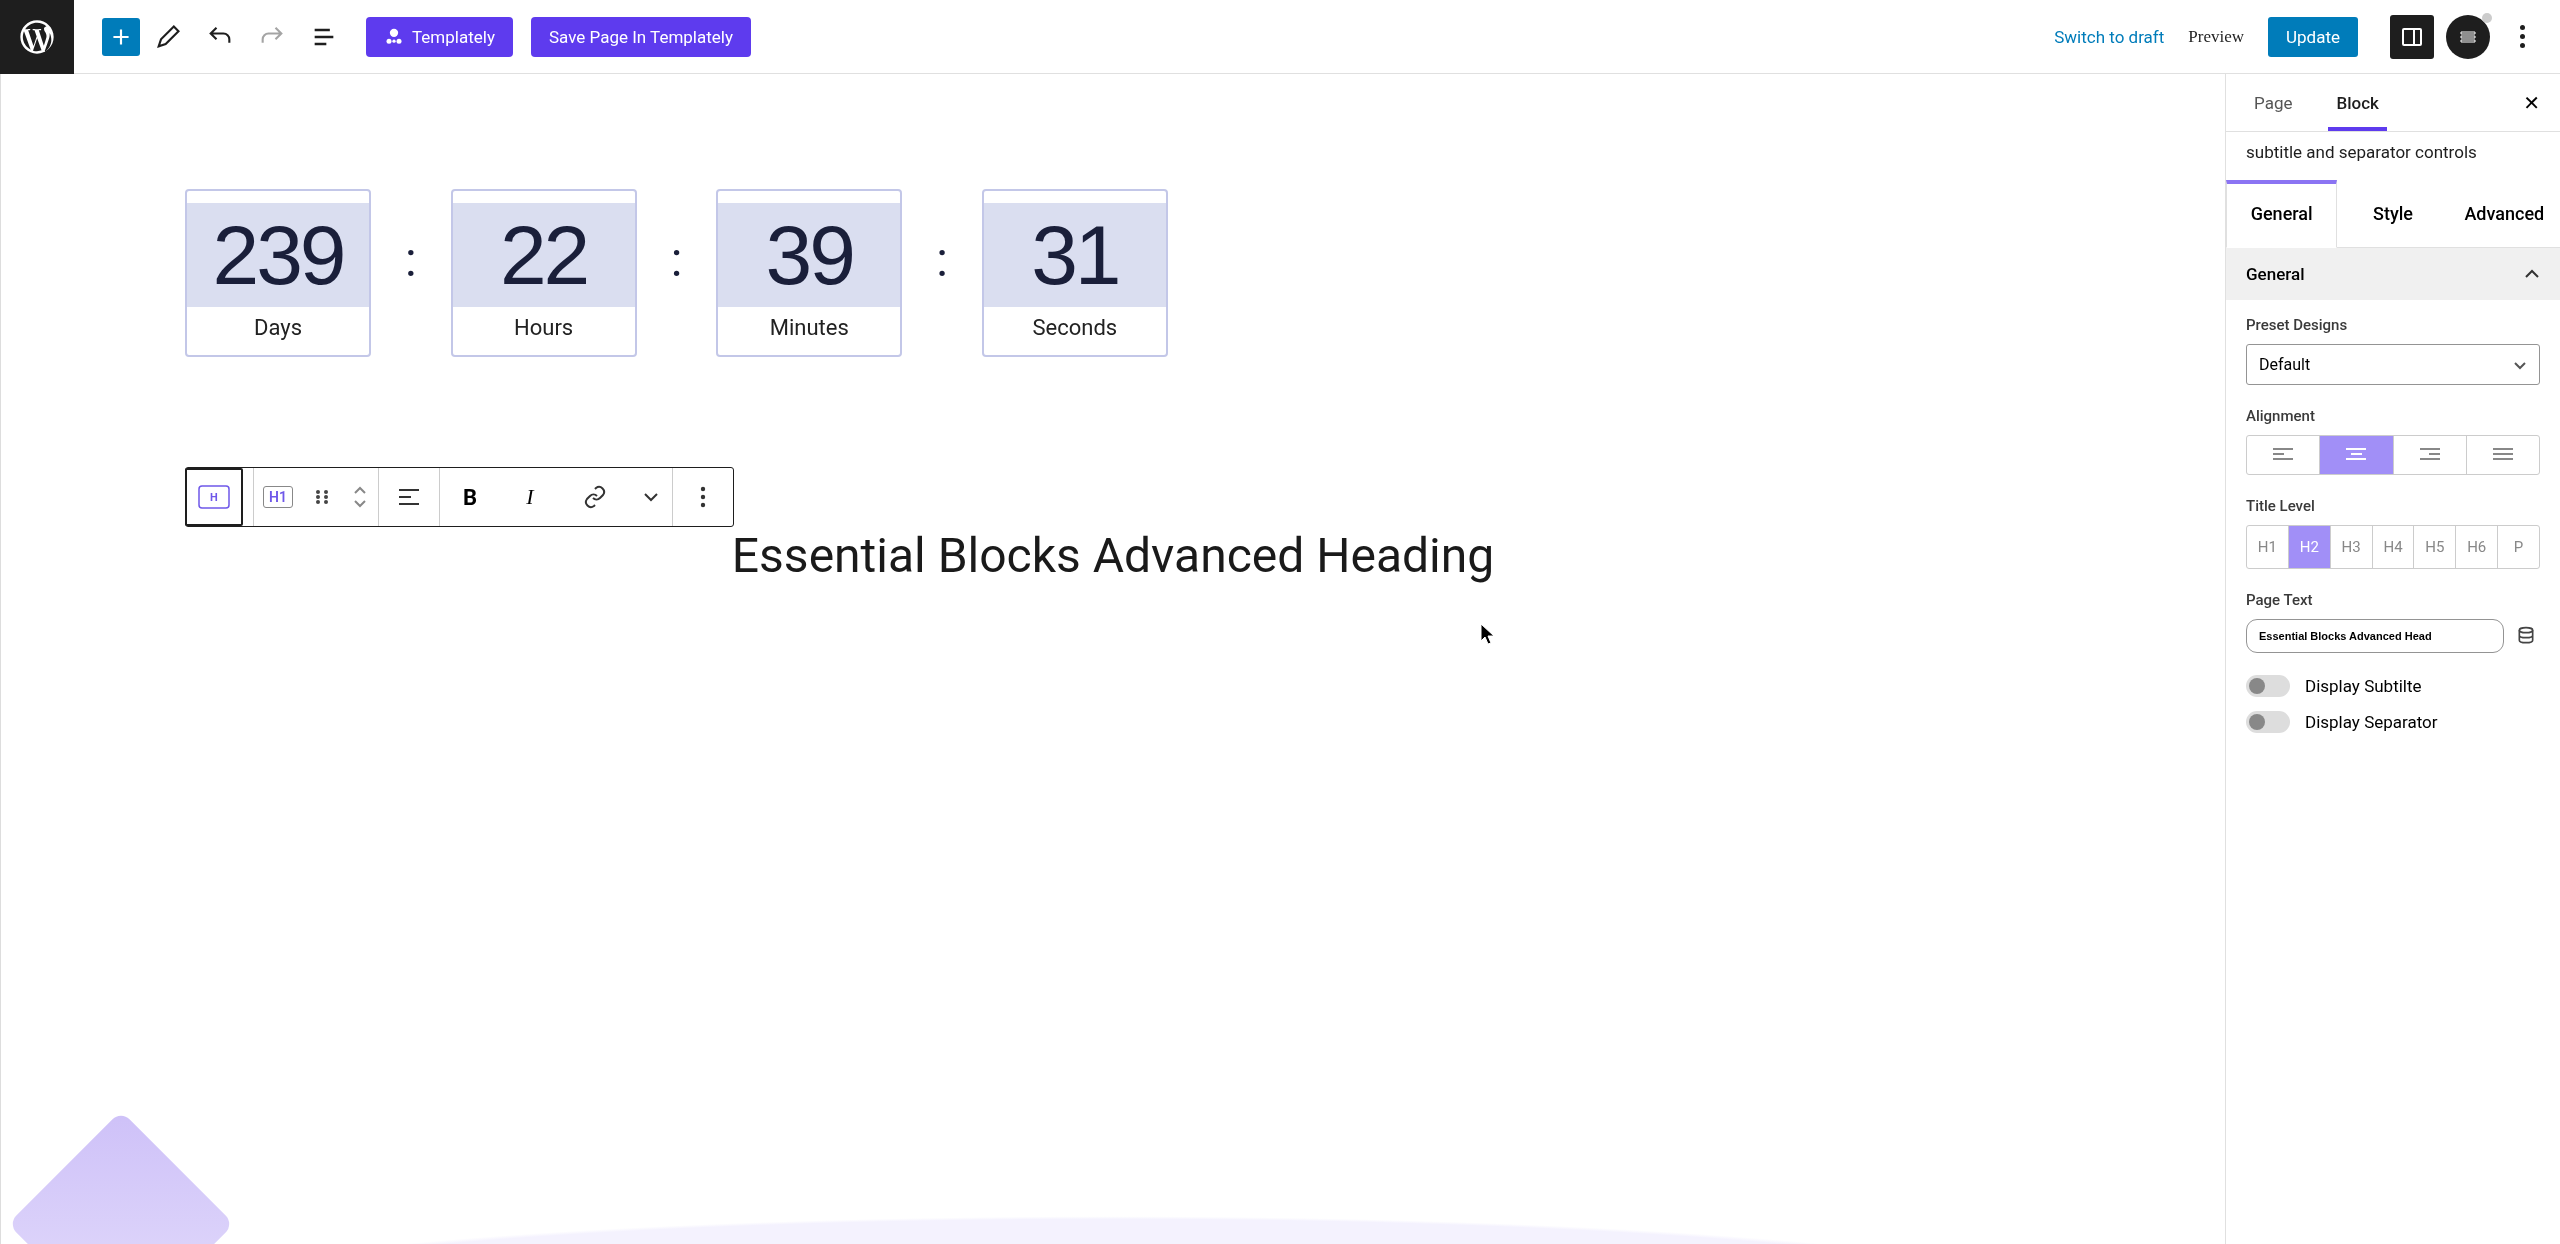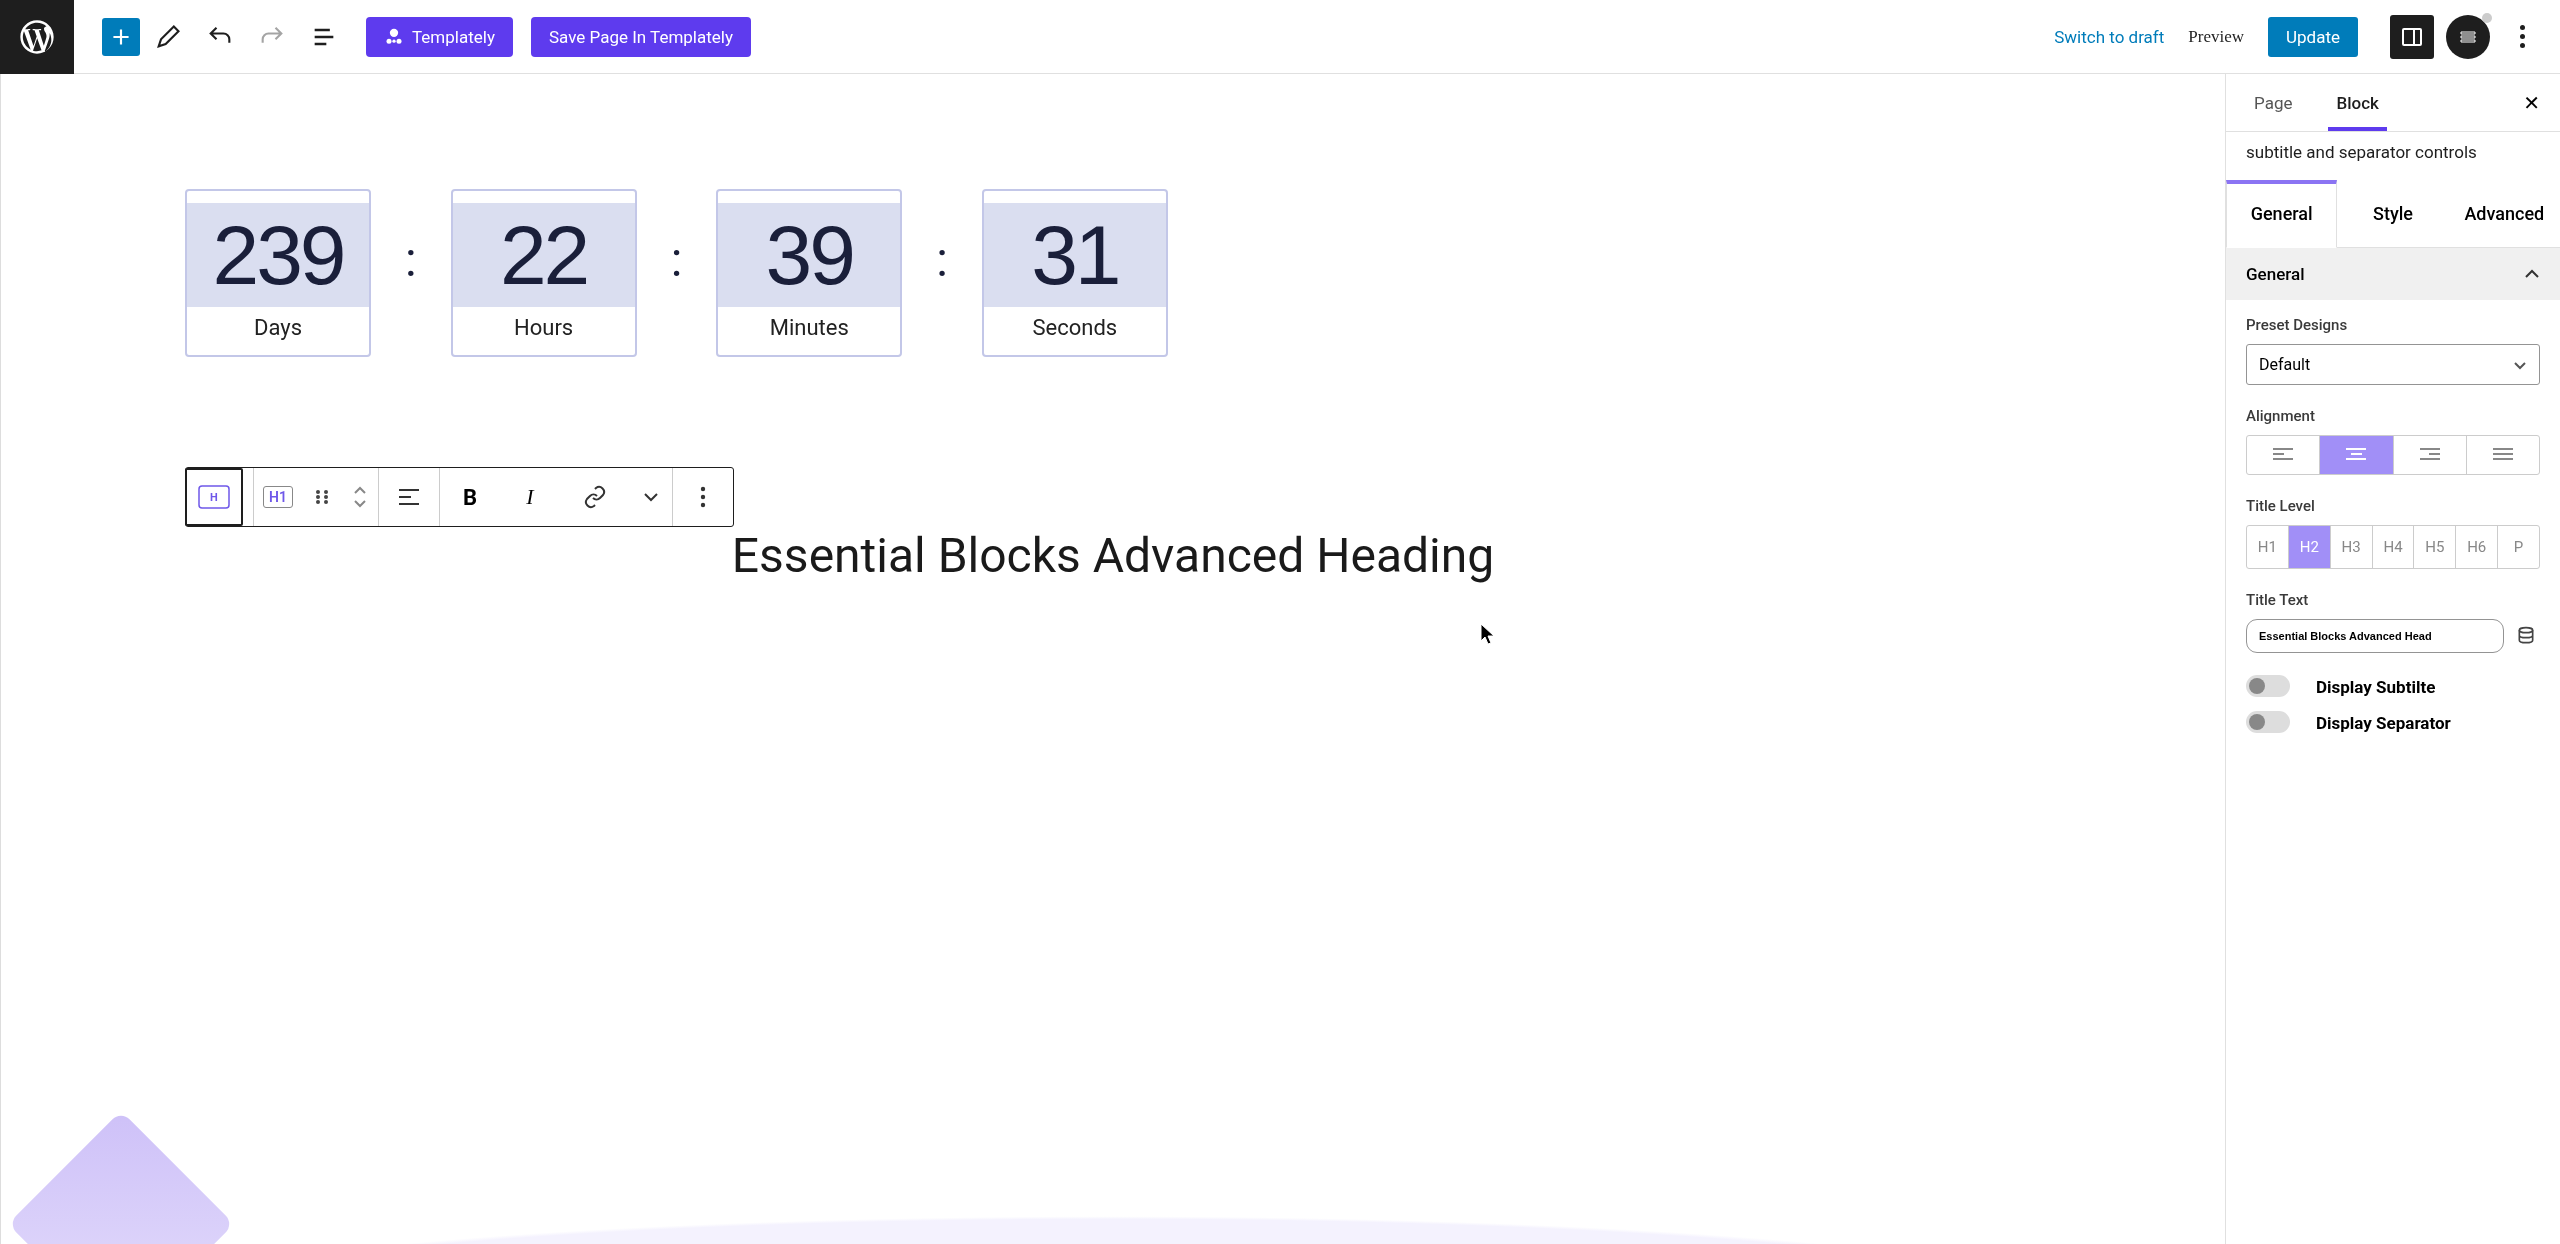--- a/index.html
+++ b/index.html
@@ -69,21 +69,21 @@
     .sb-select { border: 1px solid #949494; border-radius: 3px; padding: 10px 12px; display: flex; justify-content: space-between; align-items: center; font-size: 16px; cursor: pointer; margin-bottom: 22px; }
     .sb-btngroup { display: flex; border: 1px solid #ccc; border-radius: 3px; overflow: hidden; margin-bottom: 22px; }
     .sb-bgbtn { flex: 1; padding: 12px 0; text-align: center; cursor: pointer; border-left: 1px solid #ccc; font-size: 15px; color: #888; display: flex; align-items: center; justify-content: center; }
     .sb-bgbtn:first-child { border-left: none; }
     .sb-bgbtn.active { background: #a18ff7; color: #fff; }
     .align-ico { width: 20px; height: 14px; position: relative; }
     .align-ico span { display: block; height: 2px; background: currentColor; margin-bottom: 3px; }
     .sb-input-row { display: flex; gap: 8px; align-items: center; margin-bottom: 22px; }
     .sb-input { flex: 1; border: 1px solid #949494; border-radius: 11px; padding: 10px 12px; font-size: 11px; font-weight: bold; }
     .sb-inputicon { width: 28px; height: 28px; cursor: pointer; display:flex; align-items:center; justify-content:center;}
-    .sb-toggle-row { display: flex; align-items: flex-end; gap: 26px; margin-bottom: 14px; font-weight: bold; }
+    .sb-toggle-row { display: flex; align-items: center; gap: 15px; margin-bottom: 14px; }
     .sb-toggle { width: 44px; height: 22px; background: #ddd; border-radius: 11px; position: relative; cursor: pointer; }
     .sb-toggle::after { content: ''; position: absolute; width: 16px; height: 16px; background: #888; border-radius: 50%; top: 3px; left: 3px; }
     .sb-toggle-label { font-size: 17px; }
     
     .cursor-arrow { position: fixed; width: 18px; height: 24px; pointer-events: none; z-index: 9999; }
   </style>
 </head>
 <body>
 
 <div class="topbar">
@@ -321,21 +321,21 @@
       <div class="sb-btngroup" id="levels">
           <div class="sb-bgbtn">H1</div>
           <div class="sb-bgbtn active">H2</div>
           <div class="sb-bgbtn">H3</div>
           <div class="sb-bgbtn">H4</div>
           <div class="sb-bgbtn">H5</div>
           <div class="sb-bgbtn">H6</div>
           <div class="sb-bgbtn">P</div>
         </div>
 
-      <div class="sb-label">Title Text</div>
+      <div class="sb-label">Page Text</div>
       <div class="sb-input-row">
         <input class="sb-input" value="Essential Blocks Advanced Head" style="">
         <div class="sb-inputicon">
           <svg width="20" height="20" viewBox="0 0 24 24" fill="none" stroke="#444" stroke-width="2">
               <ellipse cx="12" cy="5" rx="8" ry="3"></ellipse>
               <path d="M4 5v6c0 1.7 3.6 3 8 3s8-1.3 8-3V5M4 11v6c0 1.7 3.6 3 8 3s8-1.3 8-3v-6"></path>
             </svg>
         </div>
       </div>
 

